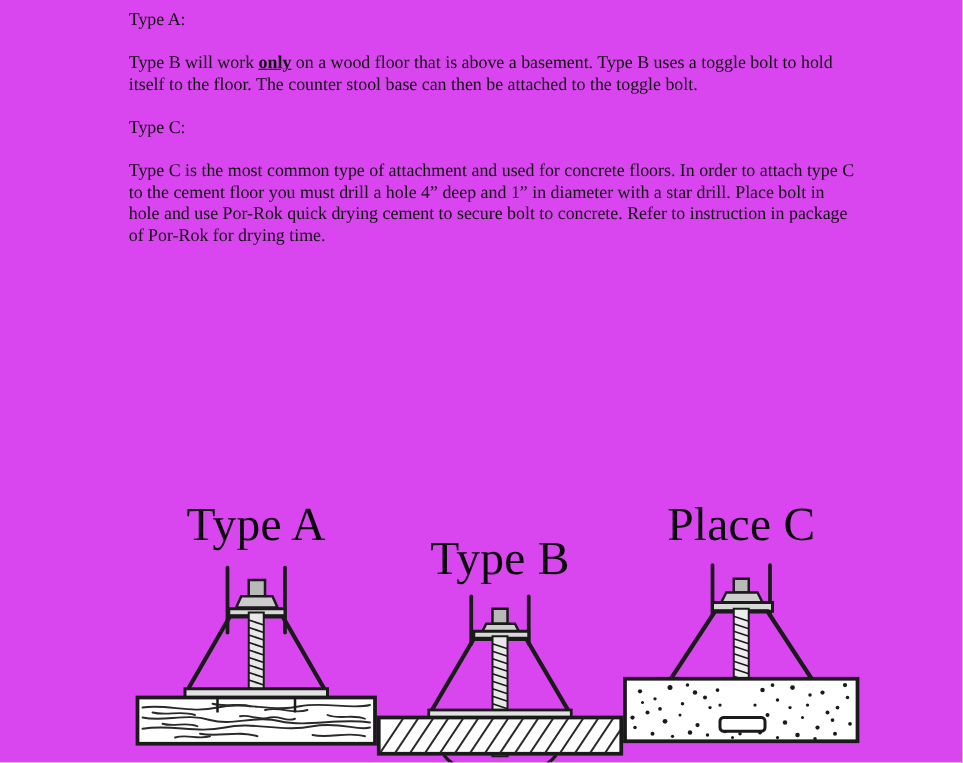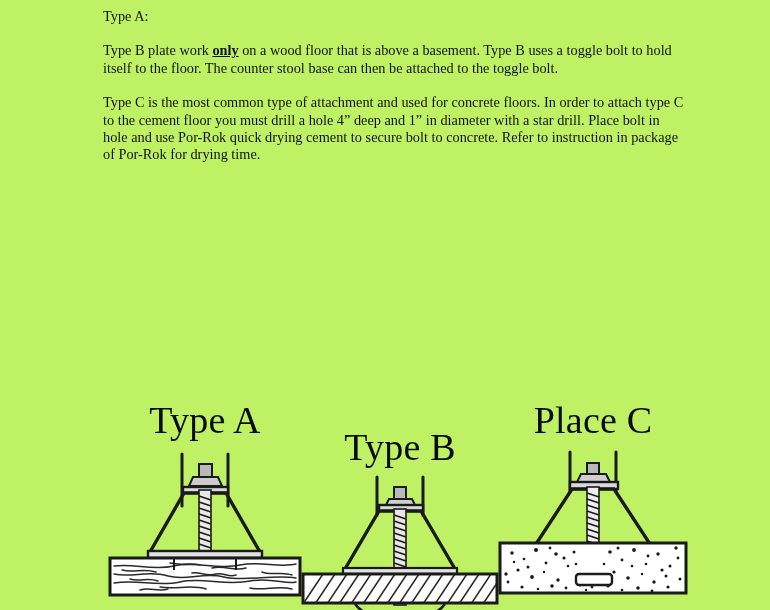--- a/index.html
+++ b/index.html
@@ -4,21 +4,21 @@
 <style>
   html, body {
     margin: 0;
     padding: 0;
     background: #ffffff;
   }
   .page {
     position: relative;
     width: 770px;
     height: 610px;
-    background: #bef264;
+    background: #d946ef;
     overflow: hidden;
     font-family: "Liberation Serif", "DejaVu Serif", serif;
     color: #000000;
   }
   .doc-body {
     position: absolute;
     left: 103px;
     top: 8px;
     width: 582px;
   }
@@ -78,22 +78,23 @@
 </style>
 </head>
 <body>
 
 <div class="page">
 
   <div class="doc-body">
 
     <p class="para heading-line">Type A:</p>
 
-    <p class="para body-block"><span>Type B plate work </span><span class="emph-only">only</span><span> on a wood floor that is above a basement.  Type B uses a toggle bolt to hold itself to the floor.  The counter stool base can then be attached to the toggle bolt.</span></p>
-
+    <p class="para body-block"><span>Type B will work </span><span class="emph-only">only</span><span> on a wood floor that is above a basement.  Type B uses a toggle bolt to hold itself to the floor.  The counter stool base can then be attached to the toggle bolt.</span></p>
+
+    <p class="para heading-line">Type C:</p>
     <p class="para body-block">Type C is the most common type of attachment and used for concrete floors.  In order to attach type C to the cement floor you must drill a hole 4” deep and 1” in diameter with a star drill.  Place bolt in hole and use Por-Rok quick drying cement to secure bolt to concrete.  Refer to instruction in package of Por-Rok for drying time.</p>
 
   </div>
 
   <div class="figure-row">
 
     <div class="figure fig-a">
       <div class="fig-title">Type A</div>
       <svg class="fig-svg" width="210" height="160" viewBox="0 0 210 160">
         <g fill="none" stroke="#1a1a1a" stroke-width="3" stroke-linecap="round">

